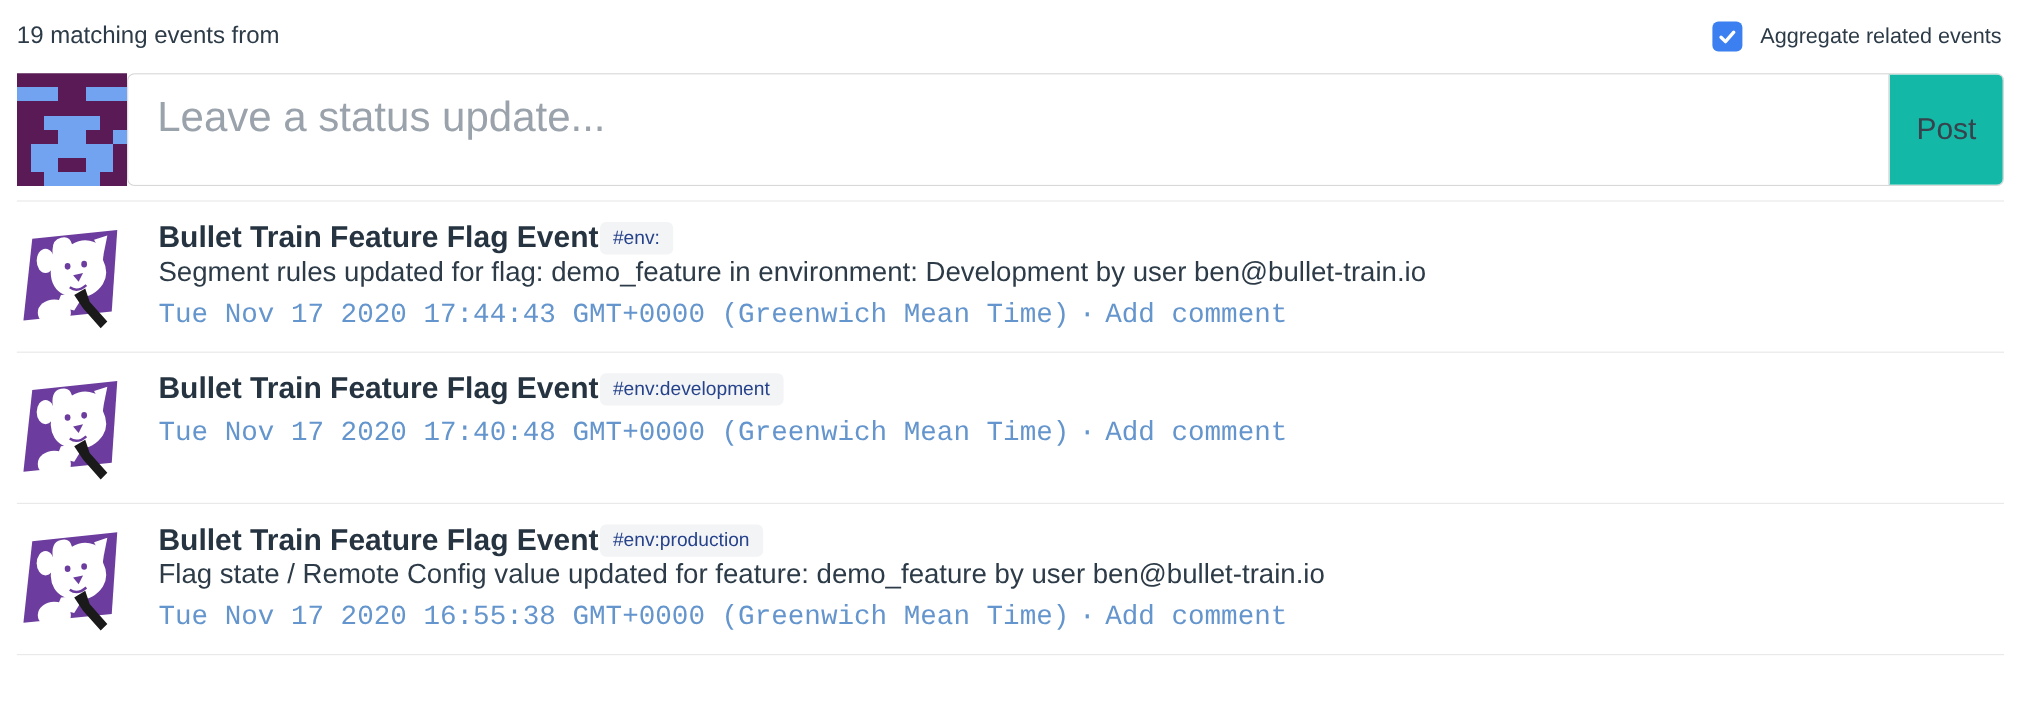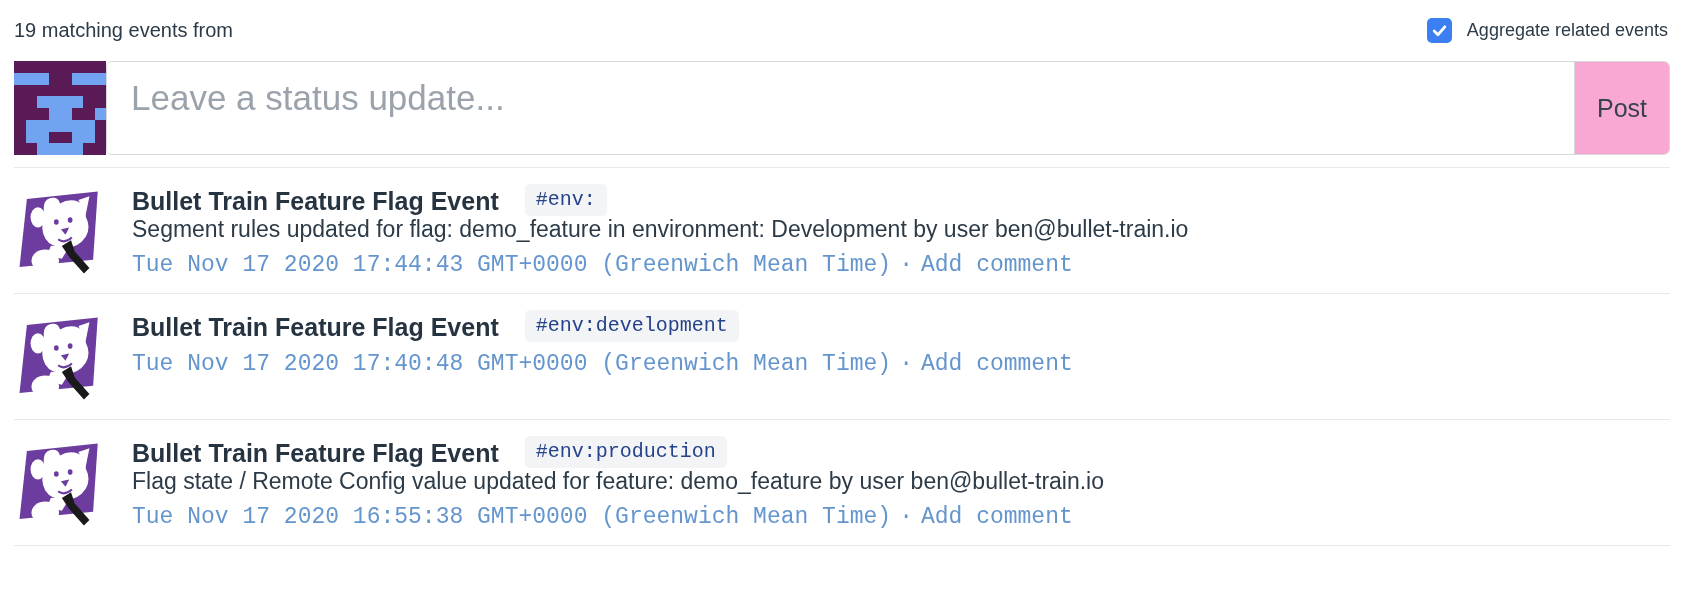--- a/index.html
+++ b/index.html
@@ -33,39 +33,39 @@
     flex: 1; display: flex; border: 1px solid #d8d8d8; border-radius: 6px;
     background: #fff; overflow: hidden;
   }
   .compose-input {
     flex: 1; border: none; outline: none; resize: none;
     font-family: "Liberation Sans", "DejaVu Sans", sans-serif;
     font-size: 35px; color: #0f172a; padding: 16px 10px 0 24px;
   }
   .compose-input::placeholder { color: #9aa2ab; }
   .post-btn {
-    width: 95px; flex: none; background: #f9a8d4; border: none;
+    width: 95px; flex: none; background: #14b8a6; border: none;
     border-left: 1px solid #d8d8d8; cursor: pointer;
     font-family: "Liberation Sans", "DejaVu Sans", sans-serif;
     font-size: 25px; color: #37424c;
   }
   .top-divider { border: none; border-top: 1px solid #e9e9e9; margin-top: 12px; }
 
   
   .event-row {
     display: flex; align-items: flex-start;
     padding: 15px 0 14px 0; border-bottom: 1px solid #e9e9e9;
   }
   .event-avatar { width: 92px; height: 92px; flex: none; margin-top: 4px; }
   .event-content { margin-left: 26px; padding-top: 1px; }
-  .event-title-line { display: flex; align-items: flex-end; gap: 26px; }
+  .event-title-line { display: flex; align-items: center; gap: 1px; }
   .event-title { font-size: 25px; font-weight: bold; color: #263340; }
   .event-tag {
-    font-size: 20px; color: #26428b; background: #f3f4f6;
-    padding: 5px 11px; border-radius: 5px; line-height: 1.1; cursor: pointer; font-family: Liberation Mono, monospace;
+    font-size: 16px; color: #26428b; background: #f3f4f6;
+    padding: 5px 11px; border-radius: 5px; line-height: 1.1; cursor: pointer;
   }
   .event-desc { font-size: 23px; color: #2c3b47; }
   .event-meta { font-size: 23px; color: #6495cd; margin-top: 9px; display: flex; gap: 8px; font-family: Liberation Mono, monospace; }
   .meta-timestamp { cursor: pointer; }
   .meta-sep { color: #6495cd; }
   .meta-comment { cursor: pointer; }
 </style>
 </head>
 <body>
 

